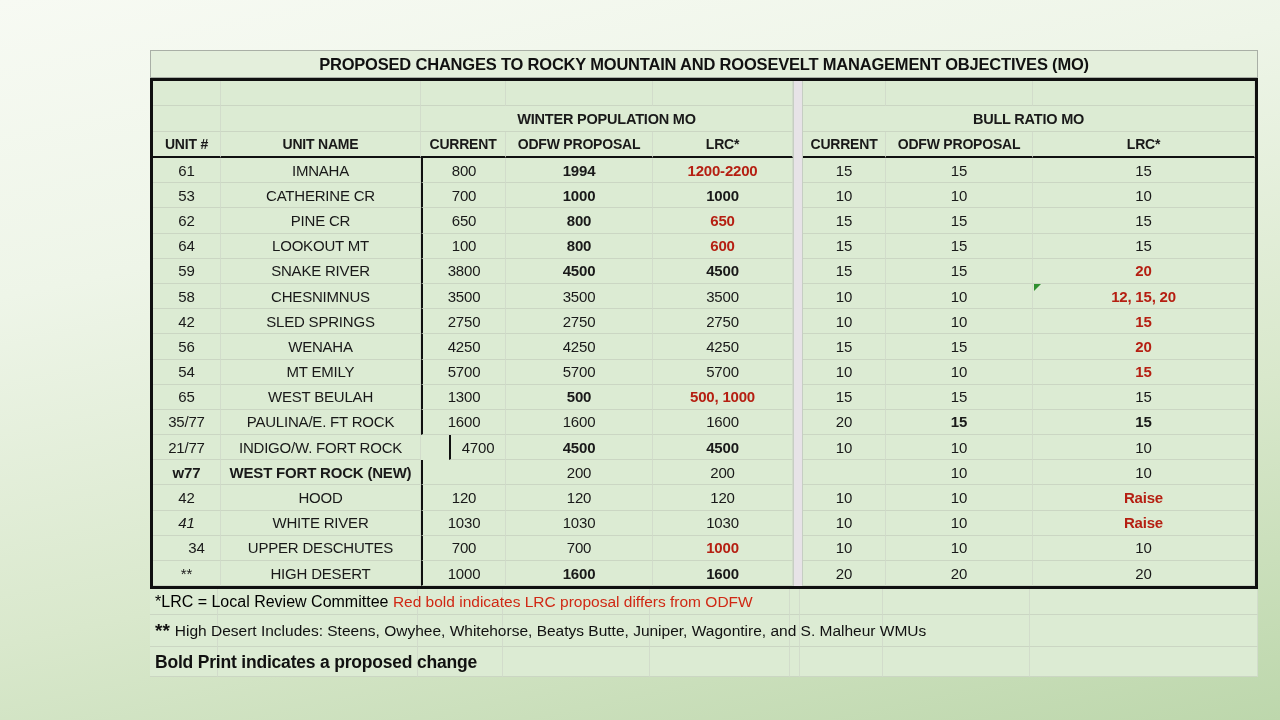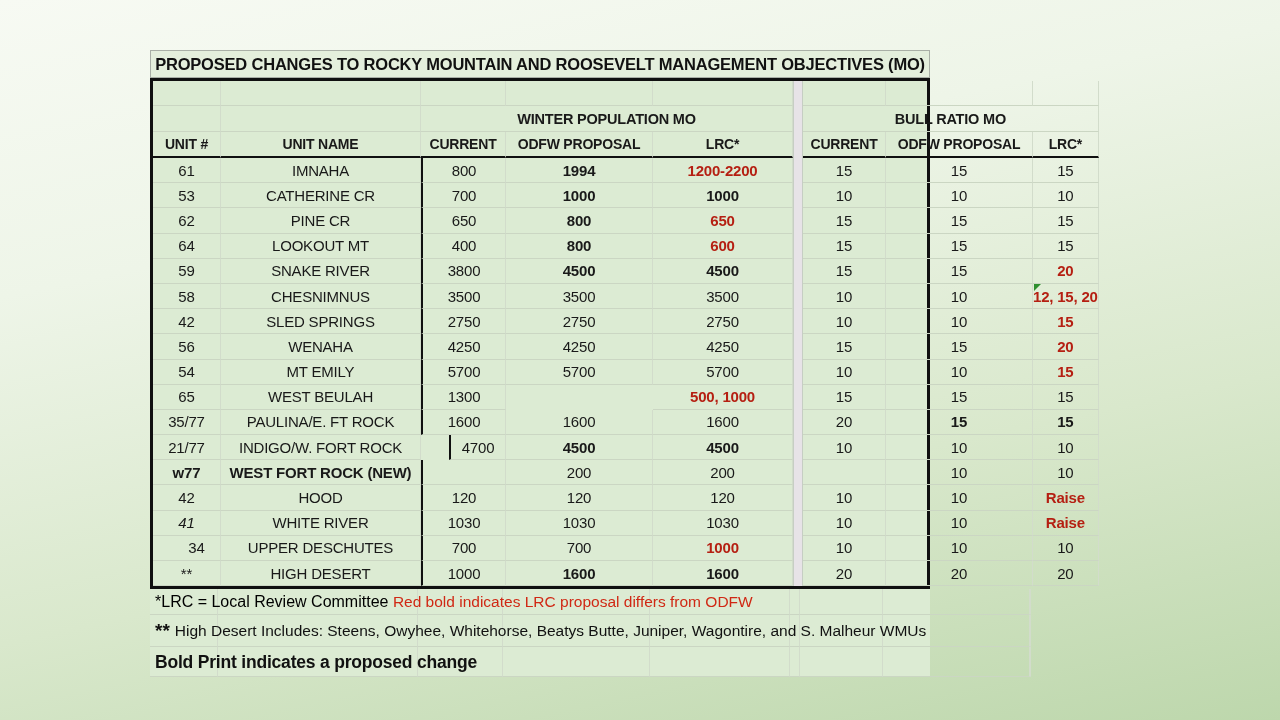--- a/index.html
+++ b/index.html
@@ -1,21 +1,21 @@
 <!DOCTYPE html>
 <html style="--cell-bg: #dcebd3; --title-bg: #e4efdc; --grid-line-v: #d2dccb; --grid-line-h: #cbd6c3; --separator-bg: #e7e3e7; --data-red: #b51f12; --footnote-red: #d02814; --flag-green: #2f8f2f; --border-black: #101010;"><head>
 <meta charset="utf-8">
 <style>
   html,body{margin:0;padding:0;}
   .page{
     position:relative;width:1280px;height:720px;overflow:hidden;
     font-family:"Liberation Sans",sans-serif;
     background:linear-gradient(168deg,#f7faf3 0%,#eef5e8 30%,#d9e8cc 65%,#bdd7ac 100%);
   }
-  .sheet{position:absolute;left:150px;top:50px;width:780px;}
+  .sheet{position:absolute;left:150px;top:50px;width:1108px;}
   .title{
     box-sizing:border-box;height:28px;border:1px solid #a9afa6;
     background:var(--title-bg,#e4efdc);
     display:flex;align-items:center;justify-content:center;
     font-weight:700;font-size:16.5px;letter-spacing:-0.2px;color:#111;
   }
   .tgrid{
     box-sizing:border-box;display:grid;
     grid-template-columns:68px 200px 85px 147px 140px 10px 83px 147px 1fr;
     grid-template-rows:25px 26px 26px repeat(17,25.2px);
@@ -105,21 +105,21 @@
         <div class="c" style="grid-area: 6 / 1;">62</div>
         <div class="c" style="grid-area: 6 / 2;">PINE CR</div>
         <div class="c thickL" style="grid-area: 6 / 3;">650</div>
         <div class="c bold" style="grid-area: 6 / 4;">800</div>
         <div class="c red" style="grid-area: 6 / 5;">650</div>
         <div class="c" style="grid-area: 6 / 7;">15</div>
         <div class="c" style="grid-area: 6 / 8;">15</div>
         <div class="c" style="grid-area: 6 / 9;">15</div>
         <div class="c" style="grid-area: 7 / 1;">64</div>
         <div class="c" style="grid-area: 7 / 2;">LOOKOUT MT</div>
-        <div class="c thickL" style="grid-area: 7 / 3;">400</div>
+        <div class="c thickL" style="grid-area: 7 / 3;">100</div>
         <div class="c bold" style="grid-area: 7 / 4;">800</div>
         <div class="c red" style="grid-area: 7 / 5;">600</div>
         <div class="c" style="grid-area: 7 / 7;">15</div>
         <div class="c" style="grid-area: 7 / 8;">15</div>
         <div class="c" style="grid-area: 7 / 9;">15</div>
         <div class="c" style="grid-area: 8 / 1;">59</div>
         <div class="c" style="grid-area: 8 / 2;">SNAKE RIVER</div>
         <div class="c thickL" style="grid-area: 8 / 3;">3800</div>
         <div class="c bold" style="grid-area: 8 / 4;">4500</div>
         <div class="c bold" style="grid-area: 8 / 5;">4500</div>
@@ -154,20 +154,21 @@
         <div class="c" style="grid-area: 12 / 2;">MT EMILY</div>
         <div class="c thickL" style="grid-area: 12 / 3;">5700</div>
         <div class="c" style="grid-area: 12 / 4;">5700</div>
         <div class="c" style="grid-area: 12 / 5;">5700</div>
         <div class="c" style="grid-area: 12 / 7;">10</div>
         <div class="c" style="grid-area: 12 / 8;">10</div>
         <div class="c red" style="grid-area: 12 / 9;">15</div>
         <div class="c" style="grid-area: 13 / 1;">65</div>
         <div class="c" style="grid-area: 13 / 2;">WEST BEULAH</div>
         <div class="c thickL" style="grid-area: 13 / 3;">1300</div>
+        <div class="c bold" style="grid-area: 13 / 4;">500</div>
         <div class="c red" style="grid-area: 13 / 5;">500, 1000</div>
         <div class="c" style="grid-area: 13 / 7;">15</div>
         <div class="c" style="grid-area: 13 / 8;">15</div>
         <div class="c" style="grid-area: 13 / 9;">15</div>
         <div class="c" style="grid-area: 14 / 1;">35/77</div>
         <div class="c" style="grid-area: 14 / 2;">PAULINA/E. FT ROCK</div>
         <div class="c thickL" style="grid-area: 14 / 3;">1600</div>
         <div class="c" style="grid-area: 14 / 4;">1600</div>
         <div class="c" style="grid-area: 14 / 5;">1600</div>
         <div class="c" style="grid-area: 14 / 7;">20</div>

